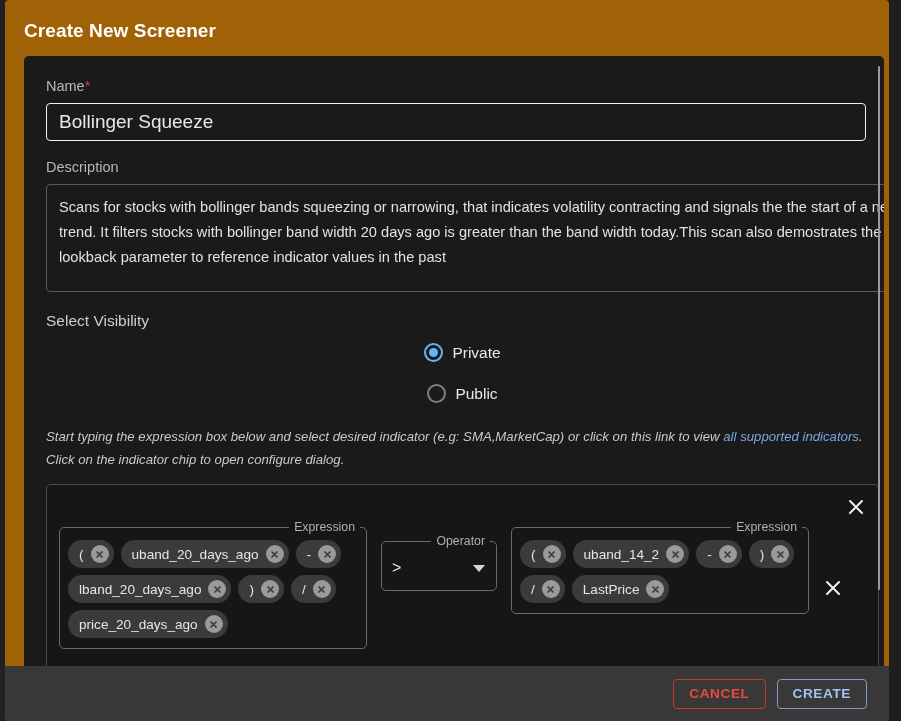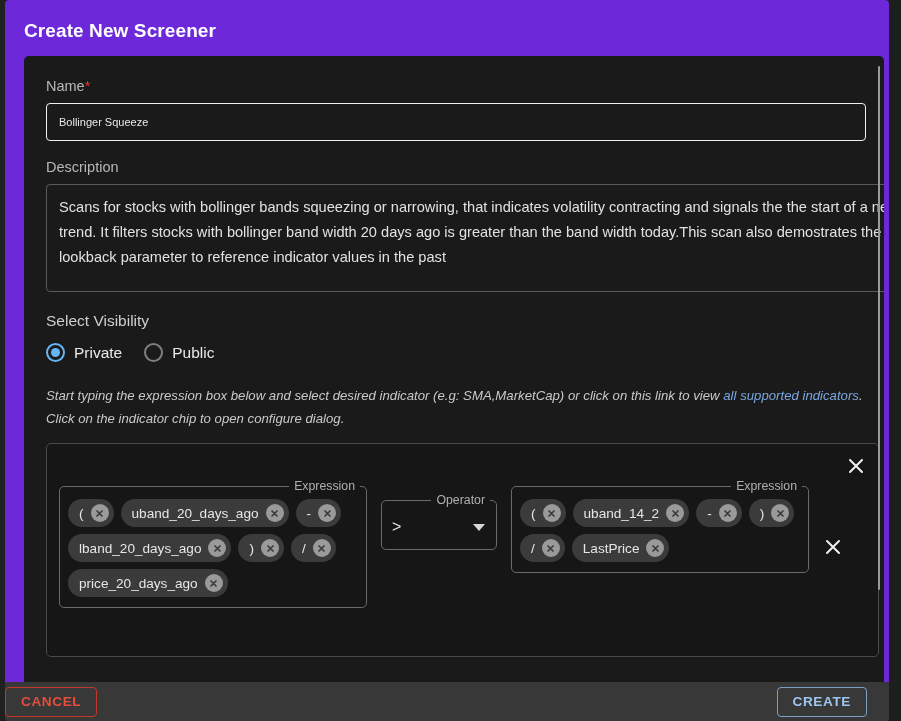--- a/index.html
+++ b/index.html
@@ -16,21 +16,21 @@
   .page-behind {
     position: absolute; left: 0; top: 0; width: 5px; height: 721px;
     background: #212121;
   }
 
   
   .dialog {
     position: absolute;
     left: 5px; top: 0;
     width: 884px; height: 721px;
-    background: #6d28d9;
+    background: #a16207;
     border-radius: 4px;
     overflow: hidden;
     display: flex;
     flex-direction: column;
   }
 
   .dialog-title {
     flex: 0 0 auto;
     padding: 20px 0 14px 19px;
     font-size: 19px;
@@ -57,21 +57,21 @@
   }
   .req { color: #e53935; font-size: 14.5px; }
 
   .name-input {
     width: 820px;
     height: 38px;
     background: #1a1a1a;
     border: 1px solid #f2f2f2;
     border-radius: 4px;
     color: #e8e8e8;
-    font-size: 11px;
+    font-size: 19px;
     font-family: "Liberation Sans", sans-serif;
     padding: 0 12px;
     outline: none;
     display: block;
   }
 
   .spacer-16 { height: 18px; }
 
   .desc-box {
     width: 896px;
@@ -84,21 +84,21 @@
     line-height: 25px;
     padding: 10px 12px 12px 12px;
     white-space: normal;
   }
 
   .visibility-title {
     font-size: 15.5px;
     color: #cfcfcf;
     margin: 20px 0 13px 0;
   }
-  .radio-row { display: flex; align-items: center; gap: 22px; }
+  .radio-row { display: flex; align-items: center; gap: 22px; flex-direction: column; }
   .radio-item { display: flex; align-items: center; gap: 9px; cursor: pointer; }
   .radio-dot {
     width: 19px; height: 19px; border-radius: 50%;
     border: 2px solid #7f7f7f;
     display: flex; align-items: center; justify-content: center;
     flex: 0 0 auto;
   }
   .radio-dot.checked { border-color: #64b5f6; }
   .radio-dot.checked::after {
     content: ""; width: 9px; height: 9px; border-radius: 50%;
@@ -211,22 +211,22 @@
     margin: 58px 0 0 14px;
     width: 20px; height: 20px; cursor: pointer; flex: 0 0 auto;
   }
   .row-close svg { display: block; }
 
   .or-row { text-align: right; margin-top: 12px; padding-right: 6px; }
 
   
   .dialog-footer {
     flex: 0 0 auto;
-    height: 39px;
-    display: flex; align-items: center; justify-content: space-between;
+    height: 55px;
+    display: flex; align-items: center; justify-content: flex-end;
     gap: 11px;
     padding-right: 22px;
     background: #383838;
   }
   .btn {
     background: transparent;
     border-radius: 4px;
     height: 30px;
     padding: 0 15px;
     font-size: 13.6px;

